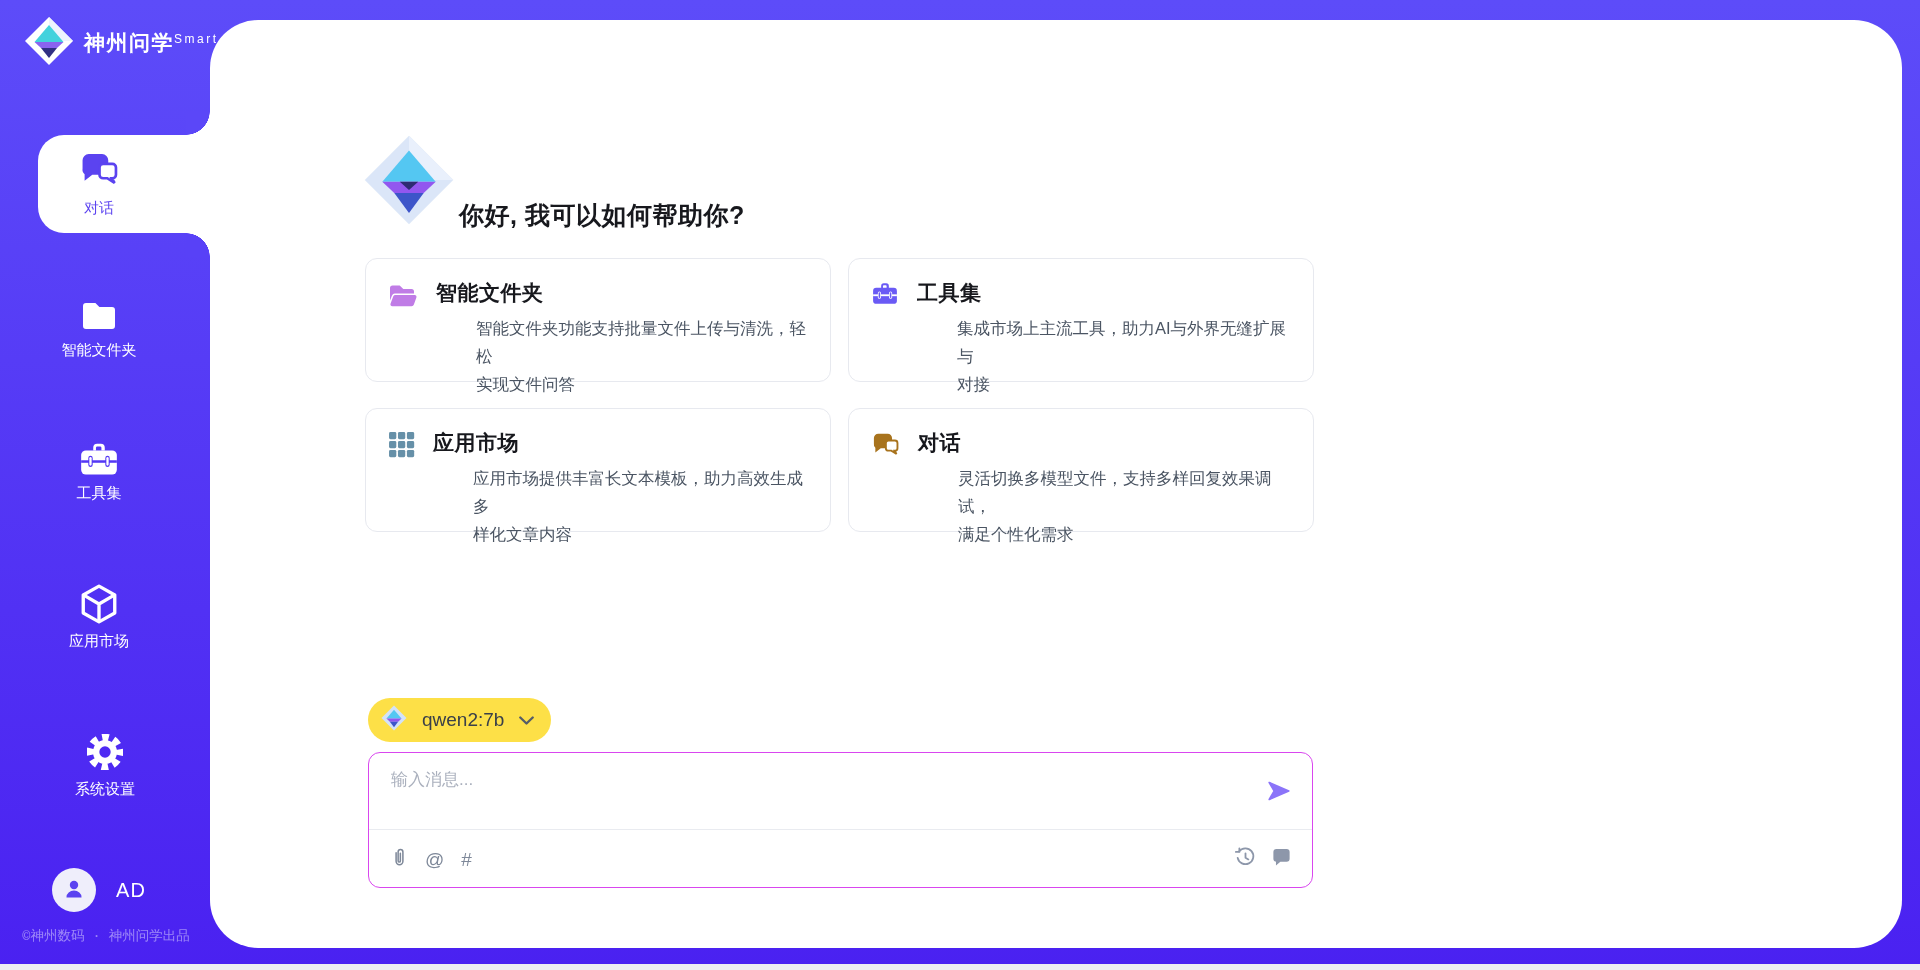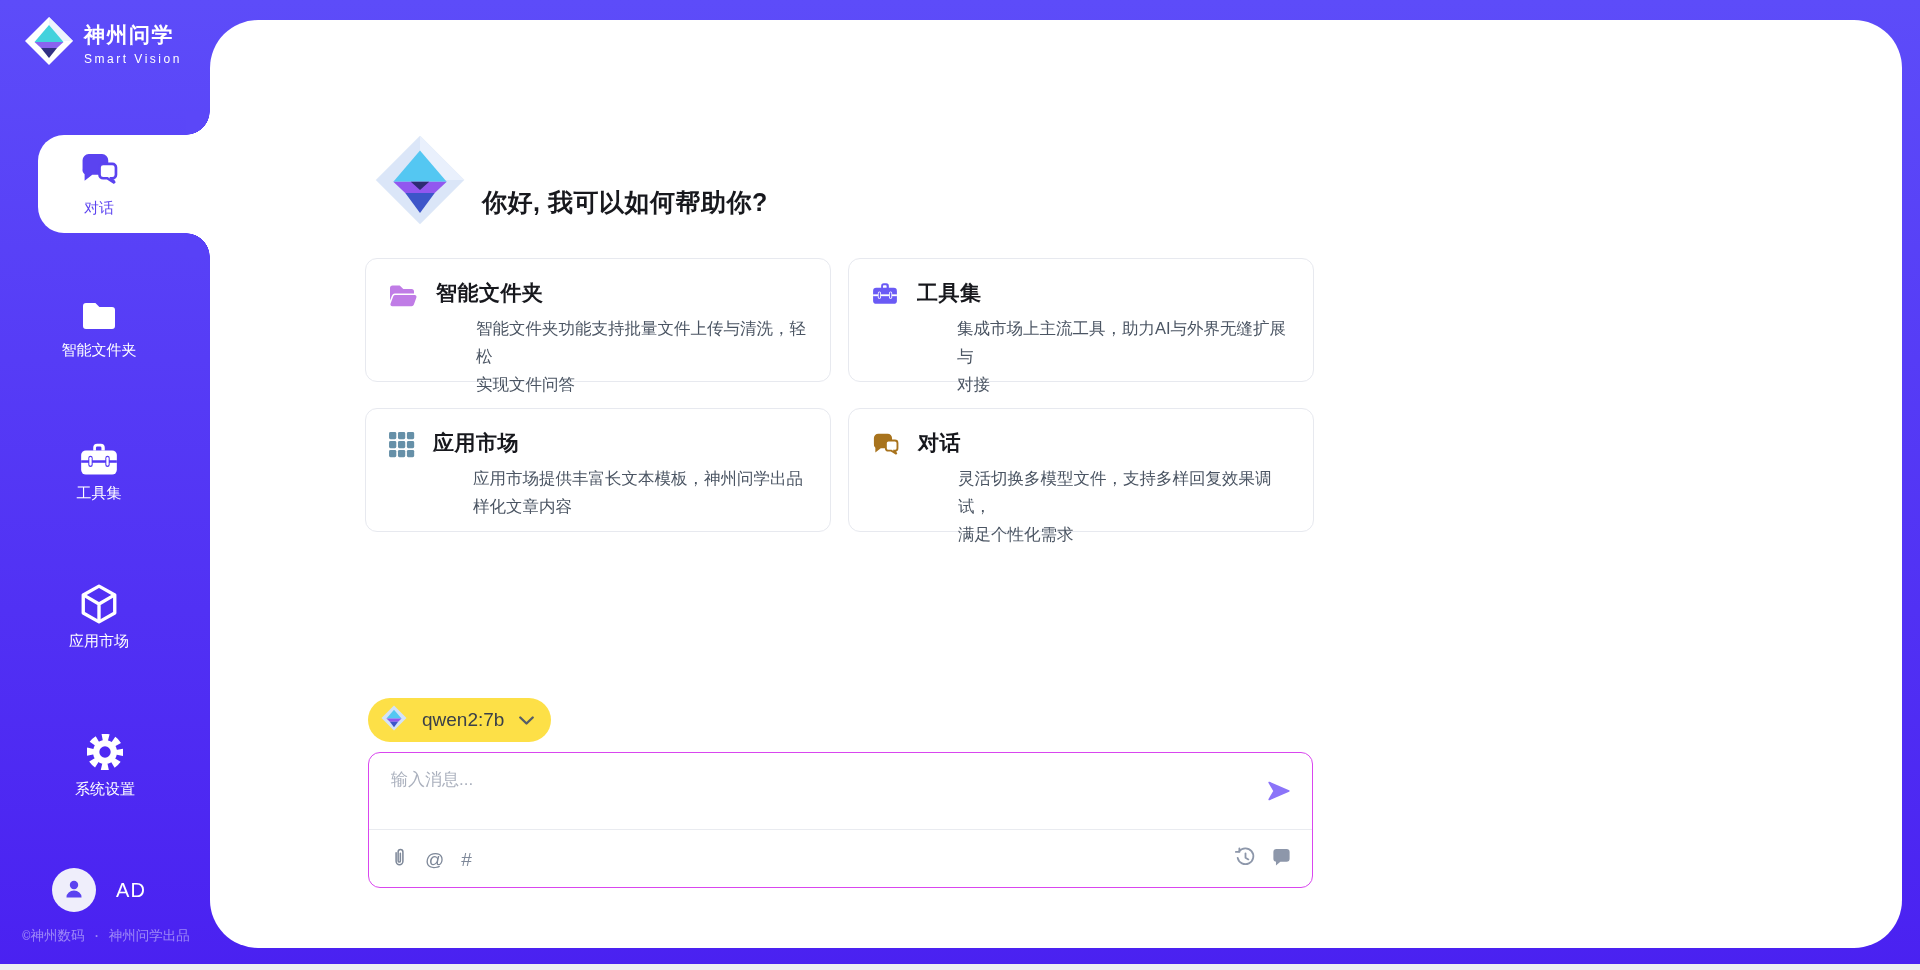--- a/index.html
+++ b/index.html
@@ -12,21 +12,21 @@
 
   
   .main-surface {
     position:absolute; left:210px; top:20px; width:1692px; height:928px;
     background:#ffffff; border-radius:48px;
   }
   .bottom-strip { position:absolute; left:0; right:0; bottom:0; height:6px; background:#ededf2; }
 
   
   .brand { position:absolute; left:24px; top:16px; display:flex; align-items:center; gap:10px; z-index:4; }
-  .brand-text { display:flex; flex-direction:column; }
+  .brand-text { display:flex; flex-direction:row; }
   .brand-name { font-size:21px; font-weight:bold; color:#fff; letter-spacing:1.5px; }
   .brand-sub { font-size:12px; color:#fff; letter-spacing:2.5px; margin-top:3px; }
 
   .nav-item {
     position:absolute; left:0; width:198px; height:66px;
     display:flex; flex-direction:column; align-items:center; justify-content:flex-start; gap:7px;
     color:#ffffff; cursor:pointer;
   }
   .nav-item .nav-label { font-size:15px; }
   .nav-item svg { display:block; }
@@ -48,21 +48,21 @@
   }
   .avatar { width:44px; height:44px; border-radius:50%; background:#efeefb;
     display:flex; align-items:center; justify-content:center; }
   .user-name { color:#fff; font-size:20px; font-weight:500; letter-spacing:1px; }
   .copyright {
     position:absolute; left:0; top:927px; width:212px; text-align:center;
     font-size:13.5px; color:rgba(255,255,255,0.45); z-index:4;font-family:Liberation Mono, monospace;
   }
 
   
-  .welcome { position:absolute; left:374px; top:132px; display:flex; align-items:center; gap:16px; }
+  .welcome { position:absolute; left:363px; top:132px; display:flex; align-items:flex-end; gap:4px; }
   .greeting { font-size:25px; font-weight:700; color:#17181d; margin-top:40px; letter-spacing:0.5px; }
 
   
   .cards { position:absolute; left:365px; top:258px; display:grid;
     grid-template-columns:466px 466px; gap:26px 17px; }
   .card {
     height:124px; background:#fff; border:1px solid #e7e9ef; border-radius:12px;
     padding:20px 14px 0 22px; display:flex; gap:18px; cursor:pointer;
   }
   .card-icon { flex:none; margin-top:2px; }
@@ -276,21 +276,21 @@
         <rect x="1" y="9.6" width="7" height="7" rx="1.4" fill="currentColor"></rect>
         <rect x="9.6" y="9.6" width="7" height="7" rx="1.4" fill="currentColor"></rect>
         <rect x="18.2" y="9.6" width="7" height="7" rx="1.4" fill="currentColor"></rect>
         <rect x="1" y="18.2" width="7" height="7" rx="1.4" fill="currentColor"></rect>
         <rect x="9.6" y="18.2" width="7" height="7" rx="1.4" fill="currentColor"></rect>
         <rect x="18.2" y="18.2" width="7" height="7" rx="1.4" fill="currentColor"></rect>
       </svg>
     </span>
     <div>
       <div class="card-title">应用市场</div>
-      <div class="card-desc">应用市场提供丰富长文本模板，神州问学出品
+      <div class="card-desc">应用市场提供丰富长文本模板，助力高效生成多
 样化文章内容</div>
     </div>
   </div>
 
   <div class="card">
     <span class="card-icon icon-chat-card">
       <svg width="29" height="27" viewBox="0 0 40 36">
         <path d="M10 3h13a6 6 0 0 1 6 6v8a6 6 0 0 1-6 6h-9.5L6 29v-6.4A6 6 0 0 1 4 17V9a6 6 0 0 1 6-6z" fill="currentColor"></path>
         <path d="M24 12.5h9a3.5 3.5 0 0 1 3.5 3.5v7a3.5 3.5 0 0 1-3.5 3.5h-.6l2.8 4.6-7.2-4.6H24a3.5 3.5 0 0 1-3.5-3.5v-7a3.5 3.5 0 0 1 3.5-3.5z" fill="#ffffff" stroke="currentColor" stroke-width="2.6"></path>
       </svg>

